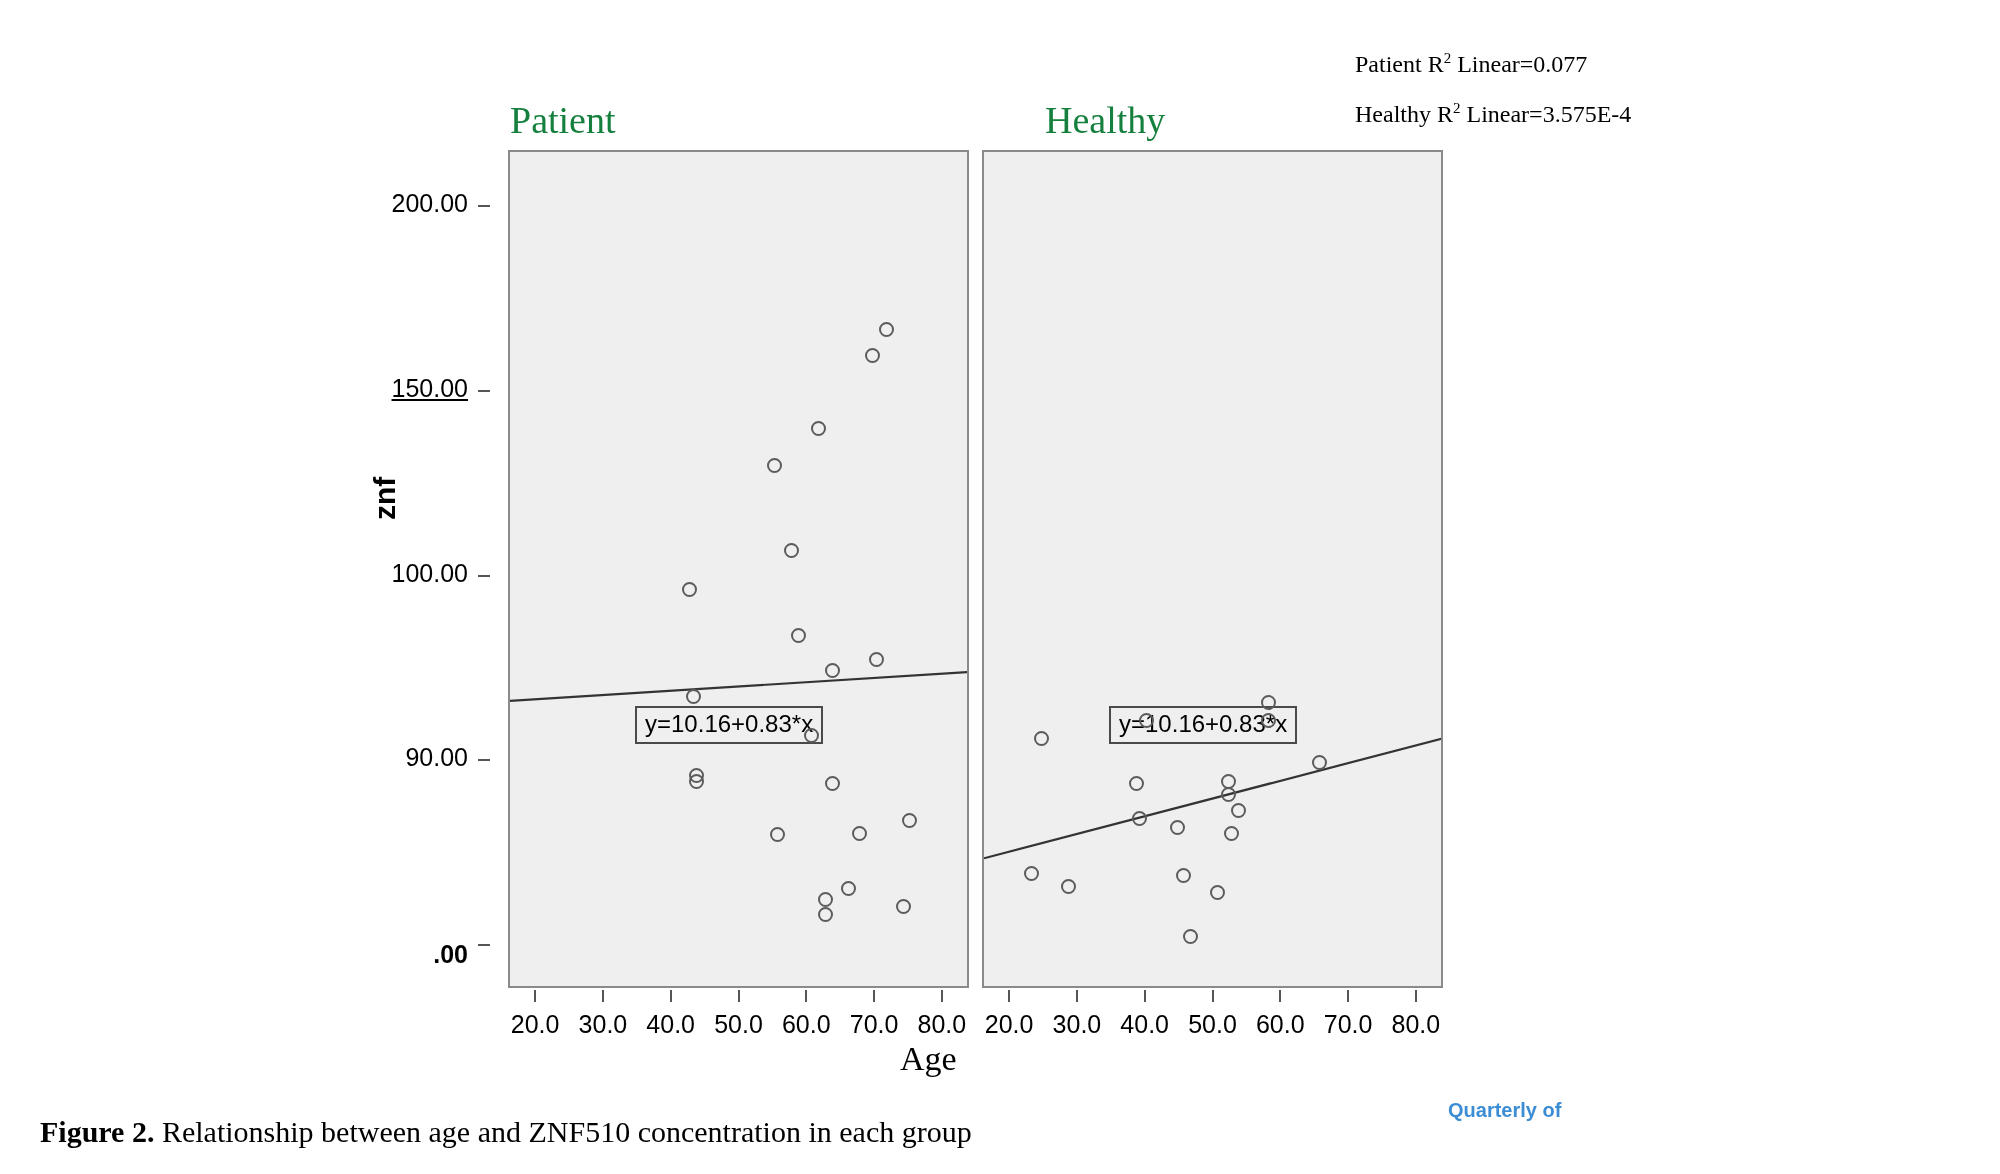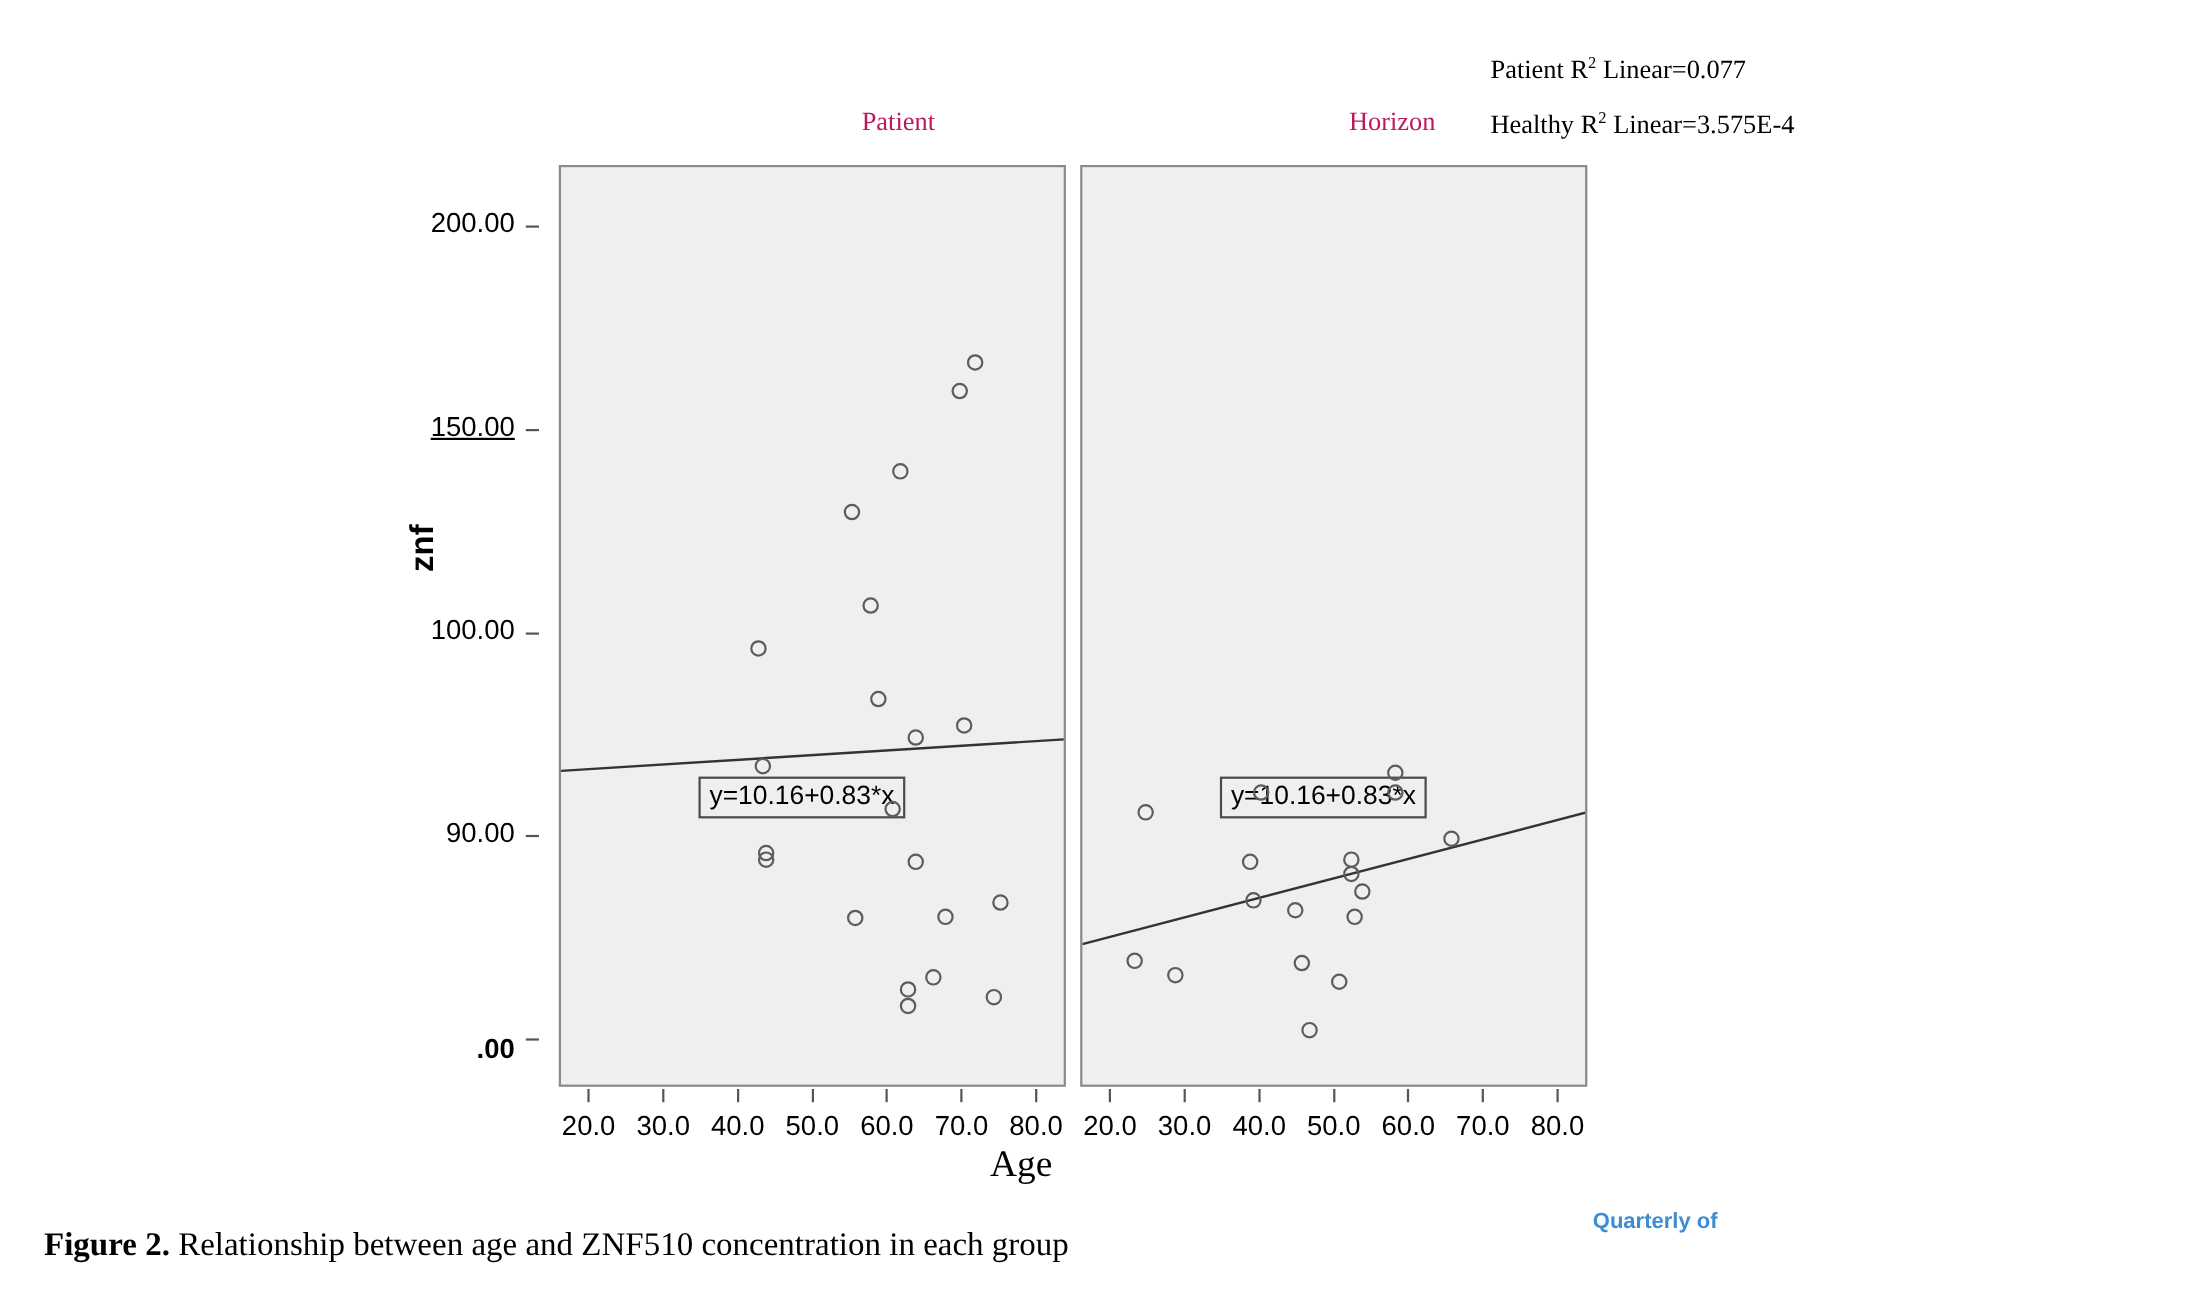--- a/index.html
+++ b/index.html
@@ -33,23 +33,23 @@
     color: #000;
     white-space: nowrap;
   }
   #legend-patient { left: 1355px; top: 30px; }
   #legend-healthy { left: 1355px; top: 80px; }
   .legend-note sup { font-size: 15px; vertical-align: super; }
 
   .panel-title {
     position: absolute;
     font-family: "Liberation Serif", serif;
-    font-size: 24px;
-    color: #be185d;
-    text-align: right;
+    font-size: 38px;
+    color: #15803d;
+    text-align: left;
     white-space: nowrap;
   }
   #title-patient { left: 510px; top: 78px; width: 340px; }
   #title-healthy { left: 1045px; top: 78px; width: 260px; }
 
   
   .panel {
     position: absolute;
     background: #efefef;
     border: 2px solid #8a8a8a;
@@ -206,21 +206,21 @@
 <div id="figure">
 
   <div class="legend-note" id="legend-patient">
     <span>Patient R</span><sup>2</sup><span> Linear=0.077</span>
   </div>
   <div class="legend-note" id="legend-healthy">
     <span>Healthy R</span><sup>2</sup><span> Linear=3.575E-4</span>
   </div>
 
   <div class="panel-title" id="title-patient">Patient</div>
-  <div class="panel-title" id="title-healthy">Horizon</div>
+  <div class="panel-title" id="title-healthy">Healthy</div>
 
   <div id="y-ticks">
       <div class="ytick" style="top: 39.3744px; right: 24px;">200.00</div>
       <div class="ytickmark" style="top: 55.3744px;"></div>
       <div class="ytick" style="top: 223.956px; right: 24px; text-decoration: underline;">150.00</div>
       <div class="ytickmark" style="top: 239.956px;"></div>
       <div class="ytick" style="top: 408.537px; right: 24px;">100.00</div>
       <div class="ytickmark" style="top: 424.537px;"></div>
       <div class="ytick" style="top: 593.119px; right: 24px;">90.00</div>
       <div class="ytickmark" style="top: 609.119px;"></div>

